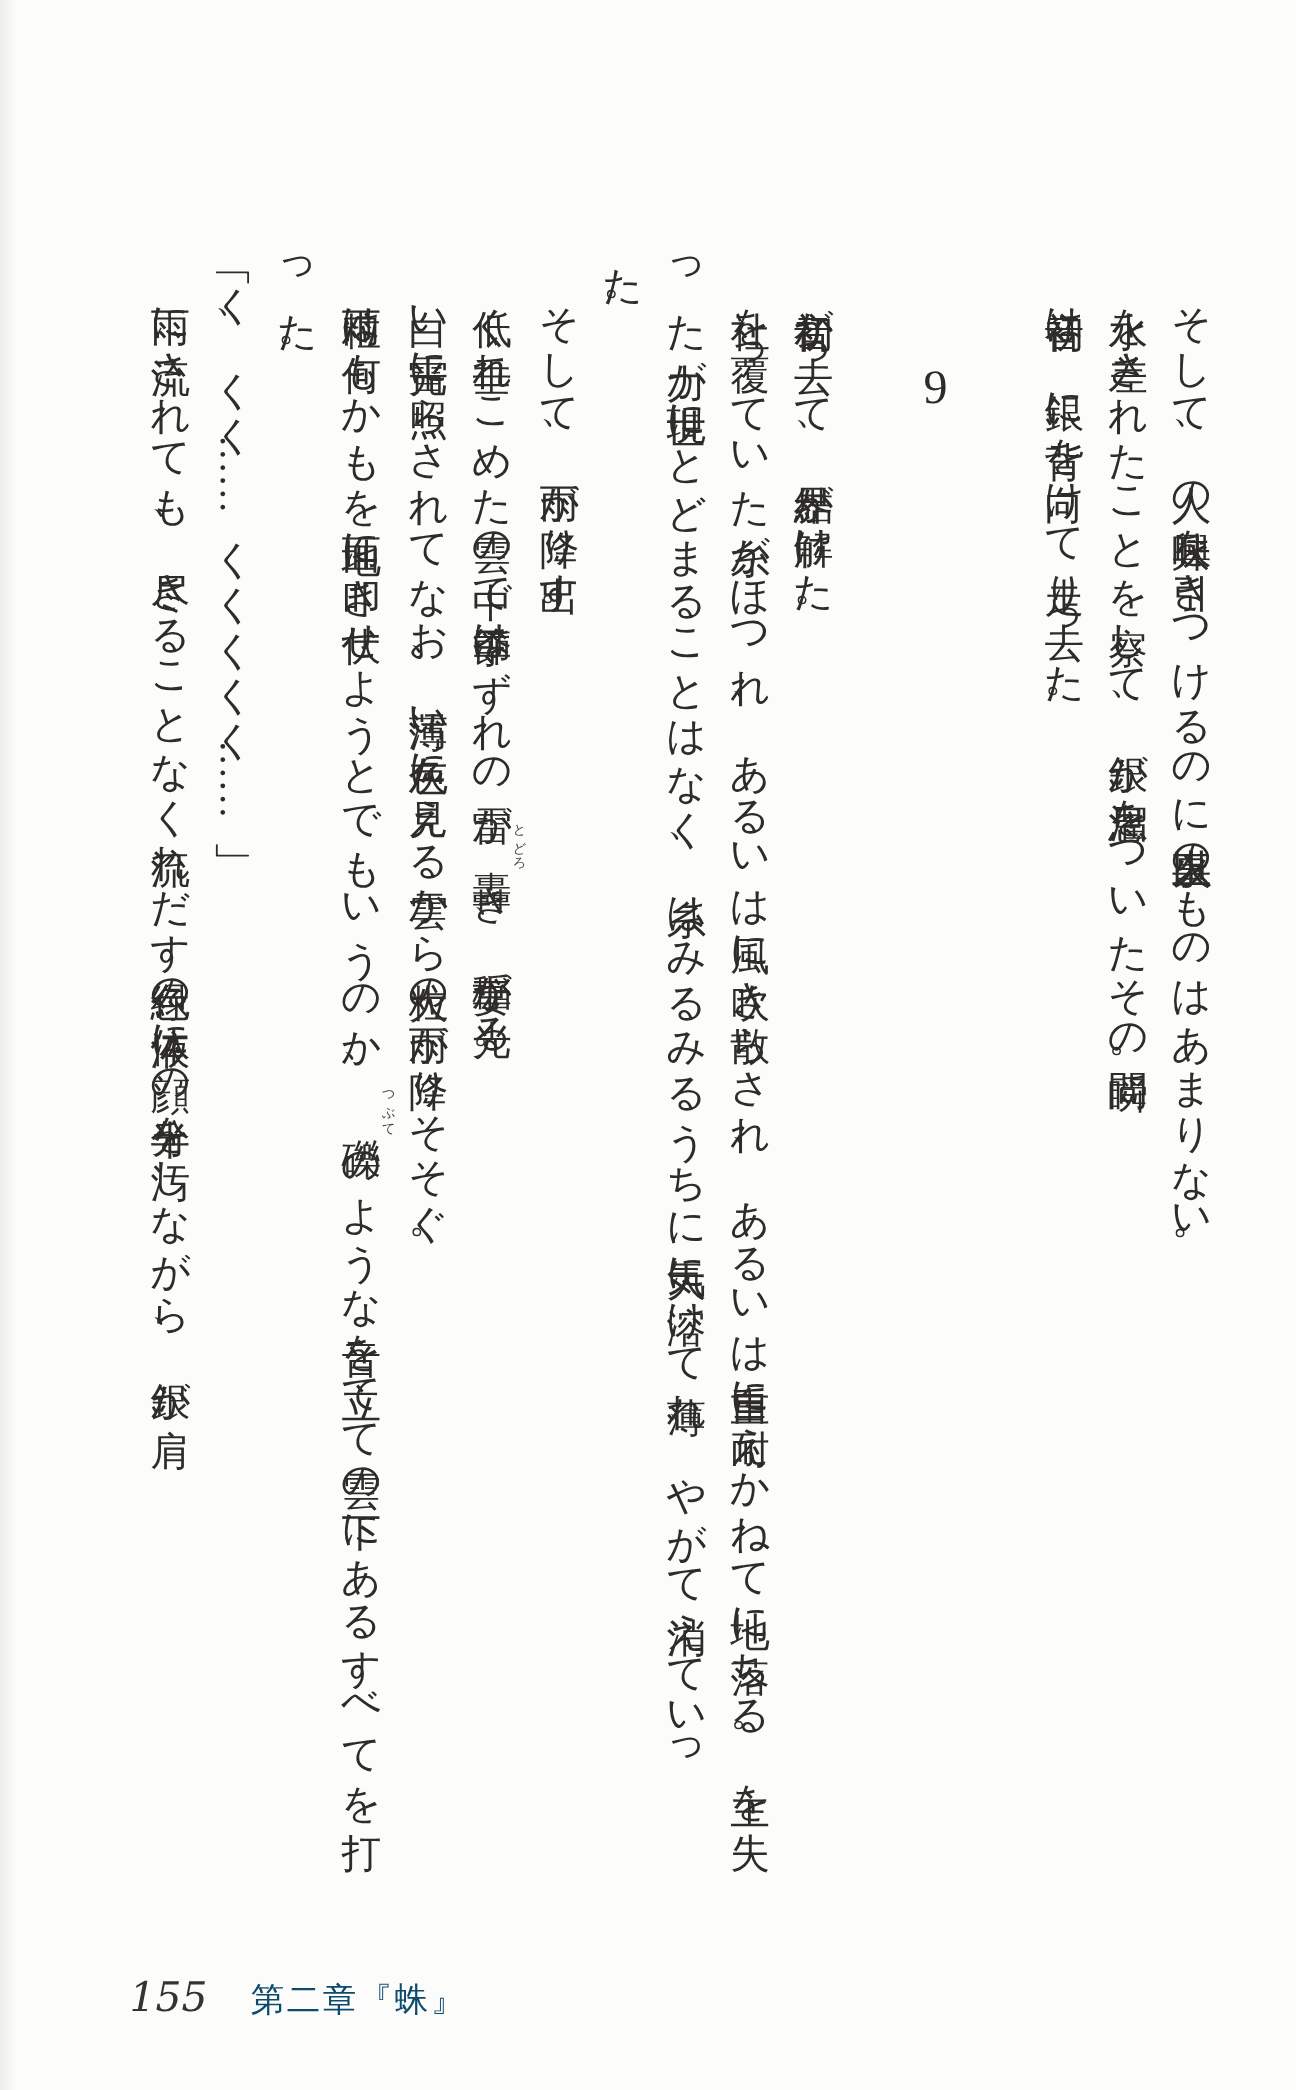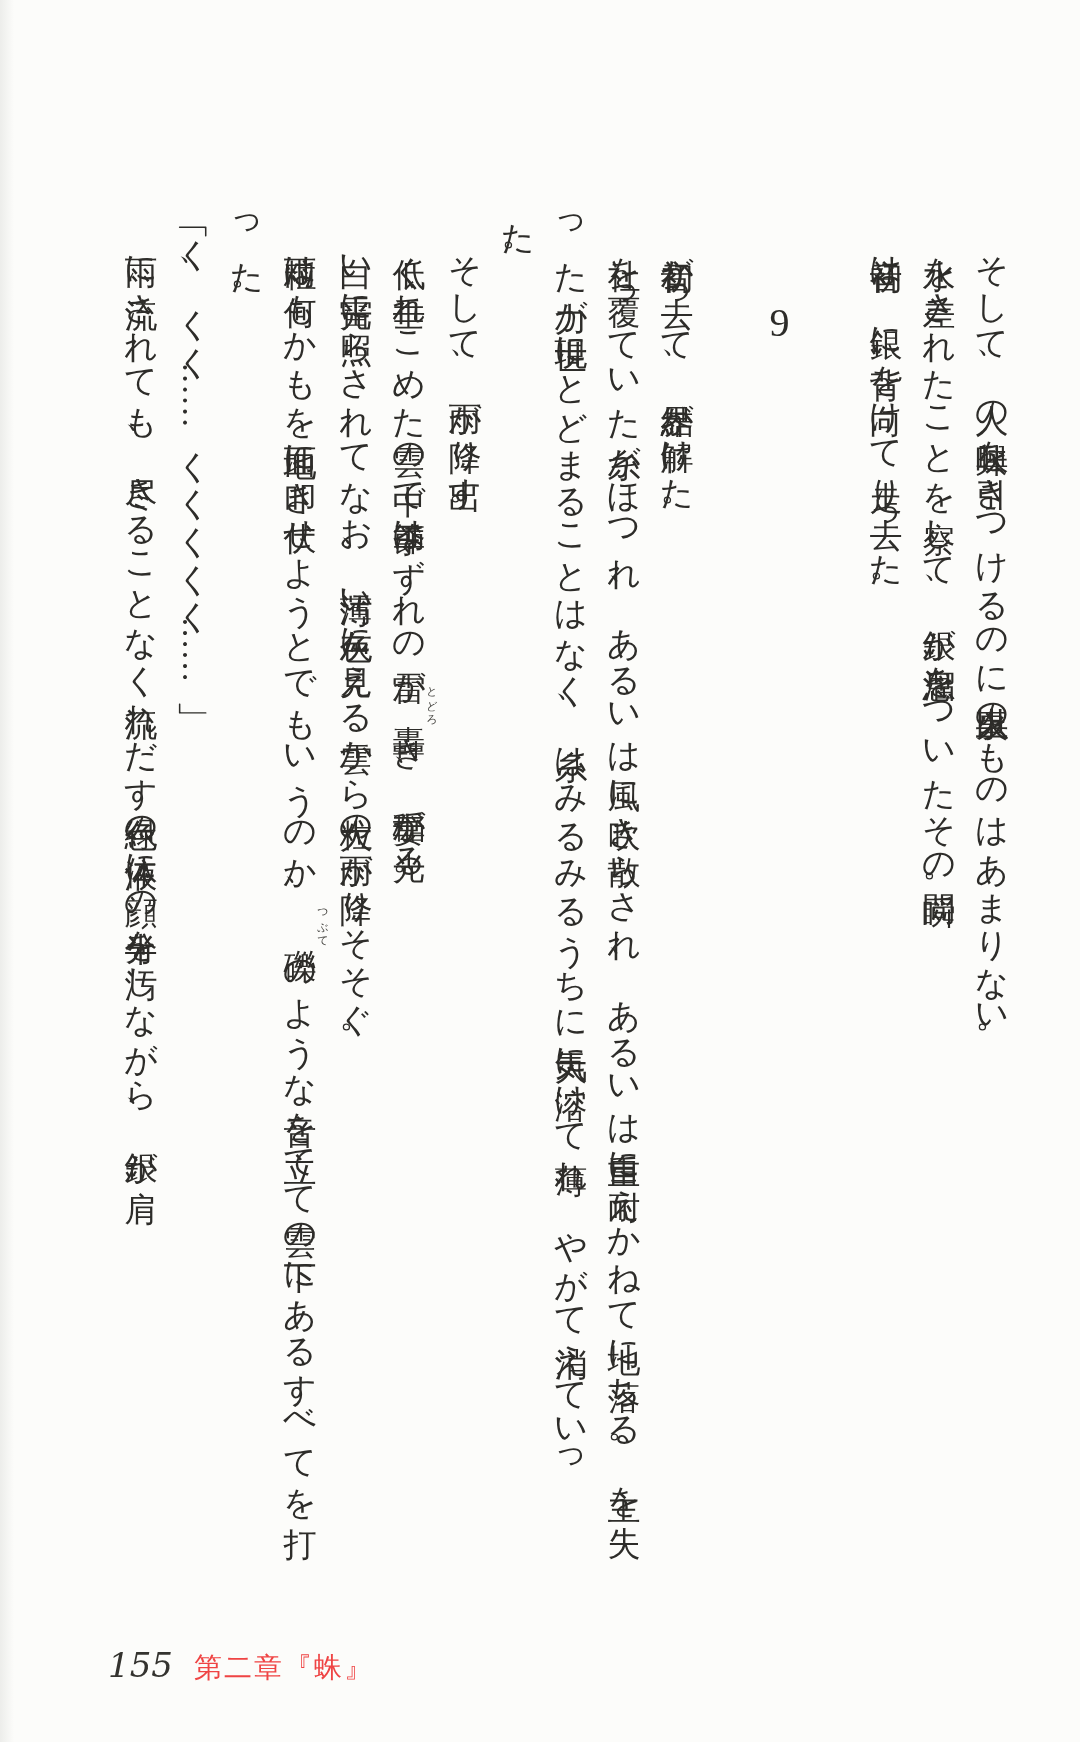--- a/index.html
+++ b/index.html
@@ -62,34 +62,34 @@
     text-orientation: upright;
   }
 
   
   .footer {
     position: absolute;
     left: 108px;
     top: 1645px;
     display: flex;
     align-items: baseline;
-    gap: 21px;
+    gap: 36px;
     white-space: nowrap;
   }
   .page-number {
     font-family: "DejaVu Serif", serif;
     font-style: italic;
     font-size: 34px;
     color: #34332f;
   }
   .chapter-title {
     font-family: "Liberation Sans", "DejaVu Sans", sans-serif;
     font-size: 28px;
     letter-spacing: 2px;
-    color: #ef4444;
+    color: #0c4a6e;
   }
 </style>
 </head>
 <body>
 
 <div class="page">
 
   <main class="text-area">
     <section id="block-before">
         <p class="para indent">そして、人の興味を引きつけるのに火事以上のものはあまりない。</p>

